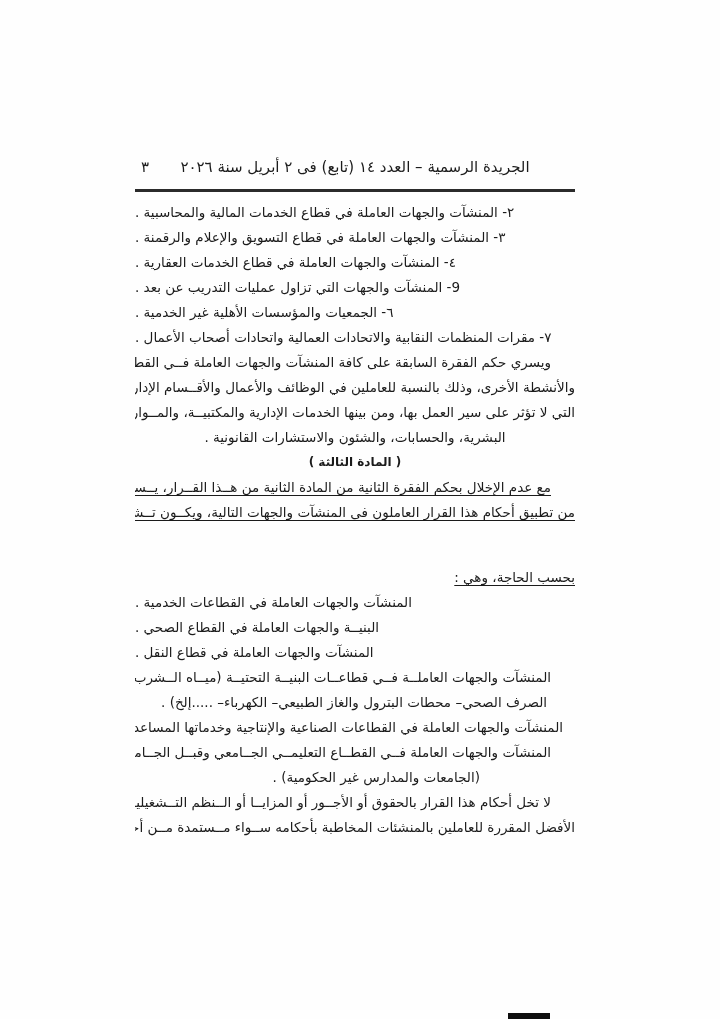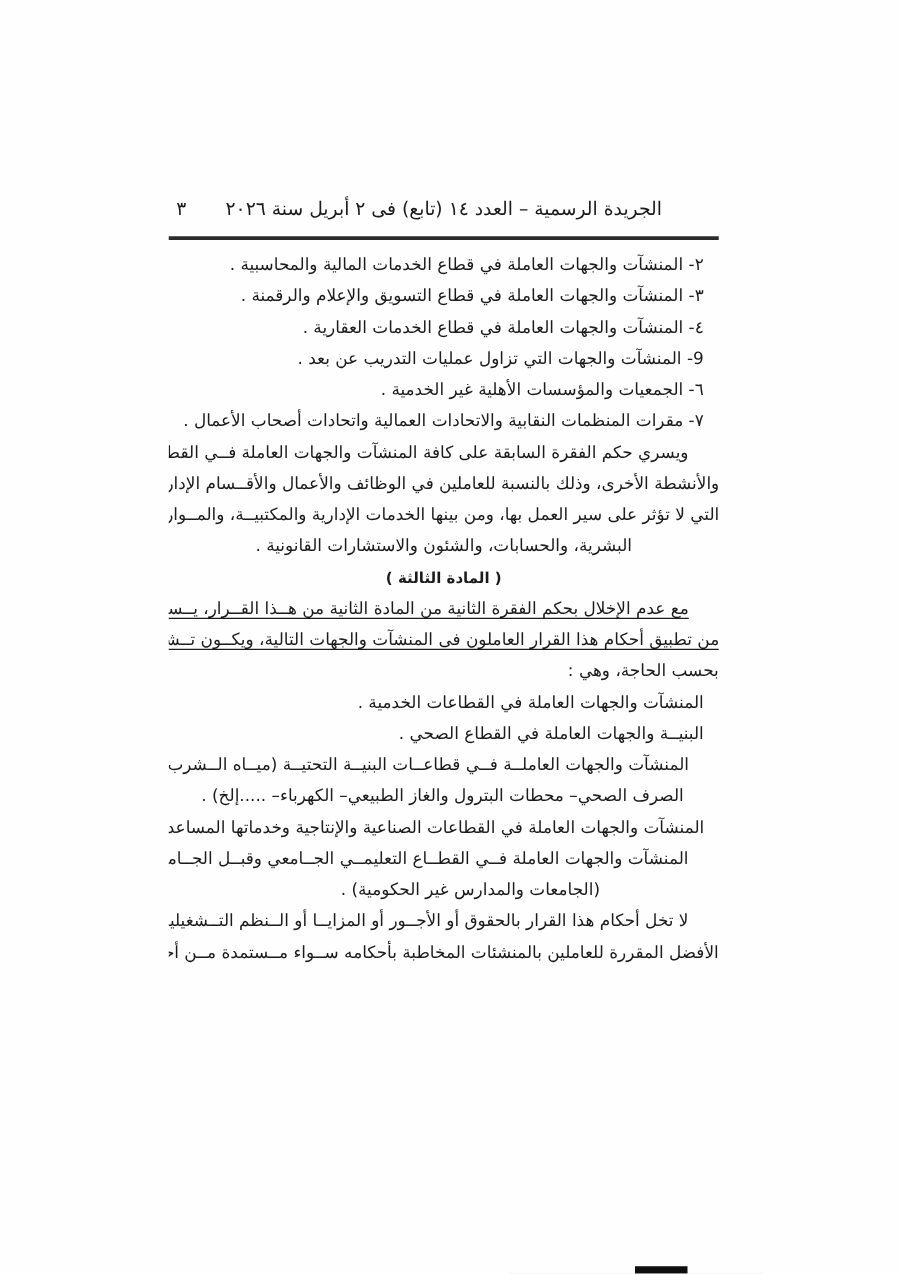--- a/index.html
+++ b/index.html
@@ -7,29 +7,29 @@
     position:relative; width:720px; height:1019px; margin:0 auto;
     background:#fefefe; overflow:hidden;
     font-family:"DejaVu Sans", sans-serif; direction:rtl; color:#1b1b1b;
   }
   .header { position:absolute; top:154px; left:135px; width:440px; height:26px; }
   .title  { text-align:center; font-size:15px; line-height:26px; letter-spacing:0; }
   .pagenum{ position:absolute; left:6px; top:0; font-size:15px; line-height:26px; }
   .rule   { position:absolute; top:189px; left:135px; width:440px; height:3px; background:#2b2b2b; }
   .doc    { position:absolute; top:200px; left:135px; width:440px; }
   .line   { height:25px; line-height:25px; font-size:13.5px; white-space:nowrap; overflow:hidden; }
-  .s-item        { text-align:right; padding-right:12px; }
+  .s-item        { text-align:left; padding-right:12px; }
   .s-flush       { text-align:center; }
   .s-just        { text-align:justify; text-align-last:justify; }
   .s-just-first  { text-align:justify; text-align-last:justify; padding-right:24px; }
   .s-under-just-first { text-align:justify; text-align-last:justify; padding-right:24px;
                         text-decoration:underline; text-underline-offset:3px; }
   .s-under-just  { text-align:justify; text-align-last:justify;
                    text-decoration:underline; text-underline-offset:3px; }
-  .s-under-flush { text-align:right; text-underline-offset:3px; }
+  .s-under-flush { text-align:right; text-decoration:underline; text-underline-offset:3px;margin-top:40px; }
   .s-heading     { text-align:center; font-weight:bold; font-size:12px; }
   .s-cont-indent { text-align:right; padding-right:28px; }
   .s-cont-deep   { text-align:right; padding-right:95px; }
   .corner-mark   { position:absolute; left:508px; top:1013px; width:42px; height:6px; background:#0e0e0e; }
 </style>
 </head>
 <body>
 
 <div class="page">
   <div class="header">
@@ -47,20 +47,21 @@
       <div class="line s-just-first">ويسري حكم الفقرة السابقة على كافة المنشآت والجهات العاملة فــي القطاعــات</div>
       <div class="line s-just">والأنشطة الأخرى، وذلك بالنسبة للعاملين في الوظائف والأعمال والأقــسام الإداريــة</div>
       <div class="line s-just">التي لا تؤثر على سير العمل بها، ومن بينها الخدمات الإدارية والمكتبيــة، والمــوارد</div>
       <div class="line s-flush">البشرية، والحسابات، والشئون والاستشارات القانونية .</div>
       <div class="line s-heading">( المادة الثالثة )</div>
       <div class="line s-under-just-first">مع عدم الإخلال بحكم الفقرة الثانية من المادة الثانية من هــذا القــرار، يــستثنى</div>
       <div class="line s-under-just">من تطبيق أحكام هذا القرار العاملون فى المنشآت والجهات التالية، ويكــون تــشغيلهم</div>
       <div class="line s-under-flush">بحسب الحاجة، وهي :</div>
       <div class="line s-item">المنشآت والجهات العاملة في القطاعات الخدمية .</div>
       <div class="line s-item">البنيــة والجهات العاملة في القطاع الصحي .</div>
+      <div class="line s-item">المنشآت والجهات العاملة في قطاع النقل .</div>
       <div class="line s-just-first">المنشآت والجهات العاملــة فــي قطاعــات البنيــة التحتيــة (ميــاه الــشرب–</div>
       <div class="line s-cont-indent">الصرف الصحي– محطات البترول والغاز الطبيعي– الكهرباء– .....إلخ) .</div>
       <div class="line s-item">المنشآت والجهات العاملة في القطاعات الصناعية والإنتاجية وخدماتها المساعدة .</div>
       <div class="line s-just-first">المنشآت والجهات العاملة فــي القطــاع التعليمــي الجــامعي وقبــل الجــامعي</div>
       <div class="line s-cont-deep">(الجامعات والمدارس غير الحكومية) .</div>
       <div class="line s-just-first">لا تخل أحكام هذا القرار بالحقوق أو الأجــور أو المزايــا أو الــنظم التــشغيلية</div>
       <div class="line s-just">الأفضل المقررة للعاملين بالمنشئات المخاطبة بأحكامه ســواء مــستمدة مــن أحكــام</div>
     </div>
   <div class="corner-mark"></div>
 </div>

